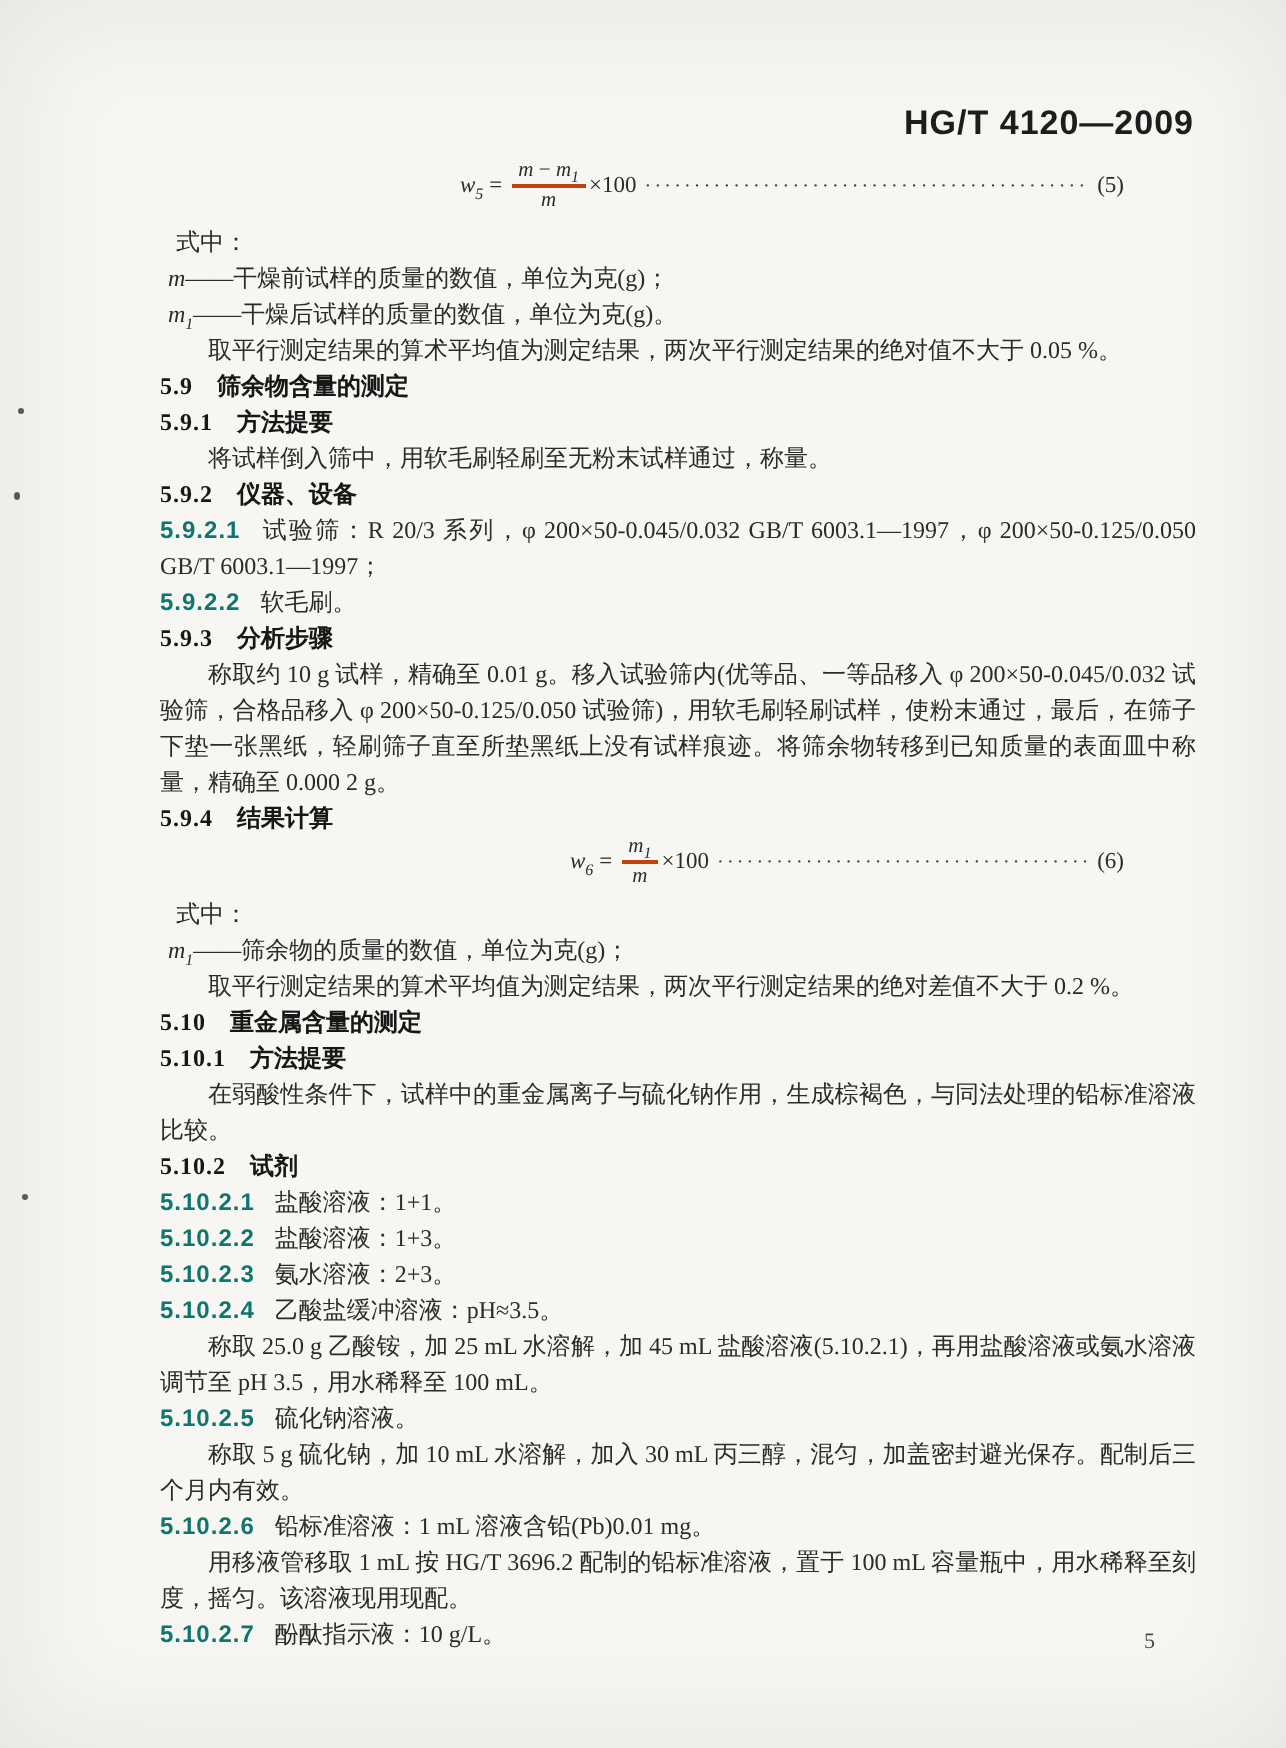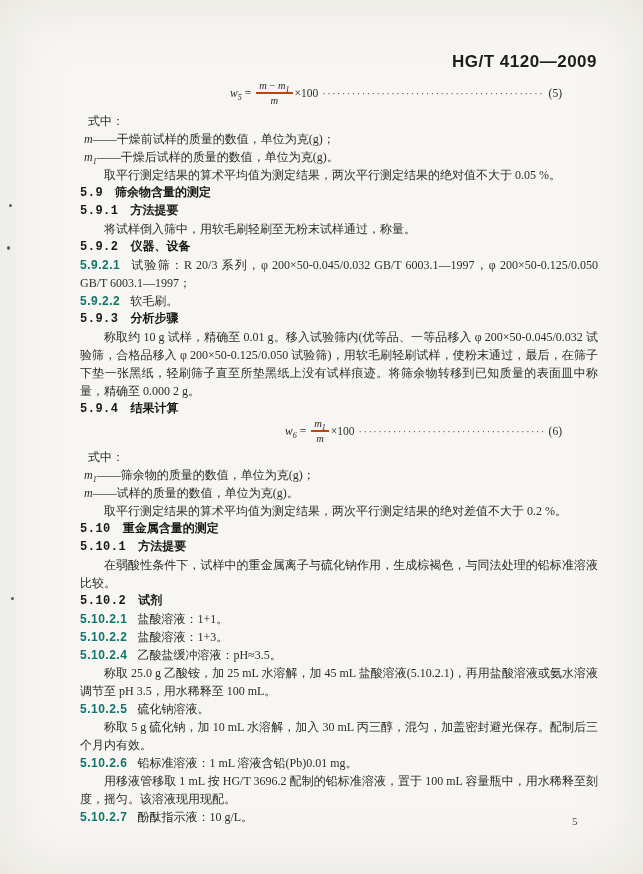--- a/index.html
+++ b/index.html
@@ -13,21 +13,21 @@
   .header{
     position:absolute;top:52px;right:46px;
     font-family:"Liberation Sans","DejaVu Sans",sans-serif;
     font-weight:bold;font-size:17px;letter-spacing:.5px;color:#1d1d1d;
   }
   .content{
     position:absolute;left:80px;top:78px;width:518px;
     font-size:12px;line-height:18px;
   }
   .heading{
-    font-family:Liberation Mono, monospace;
+    font-family:Liberation Serif, serif;
     font-weight:bold;font-size:12px;color:#171717;
   }
   .heading .num{margin-right:12px;letter-spacing:.5px;}
   .clause{text-align:justify;}
   .clause .num{
     font-family:"Liberation Sans","DejaVu Sans",sans-serif;
     font-weight:bold;color:#0f766e;margin-right:10px;letter-spacing:.5px;
   }
   .para{text-indent:2em;text-align:justify;}
   .plain{padding-left:8px;}
@@ -99,28 +99,28 @@
         <span class="frac">
           <span class="fnum"><i class="var">m<sub>1</sub></i></span>
           <span class="fden"><i class="var">m</i></span>
         </span>
         <span class="ftail">×100</span>
         <span class="dots">··························································································</span>
         <span class="eqno">(6)</span>
       </div>
       <div class="plain">式中：</div>
       <div class="def"><i class="var">m<sub>1</sub></i><span class="seg">——筛余物的质量的数值，单位为克(g)；</span></div>
-      <div class="def"><i class="var">m</i><span class="seg">——试样的质量的数值，单位为克(g)。</span></div>
       <div class="para">取平行测定结果的算术平均值为测定结果，两次平行测定结果的绝对差值不大于 0.2 %。</div>
       <div class="line heading"><span class="num">5.10</span><span class="txt">重金属含量的测定</span></div>
       <div class="line heading"><span class="num">5.10.1</span><span class="txt">方法提要</span></div>
       <div class="para">在弱酸性条件下，试样中的重金属离子与硫化钠作用，生成棕褐色，与同法处理的铅标准溶液比较。</div>
       <div class="line heading"><span class="num">5.10.2</span><span class="txt">试剂</span></div>
       <div class="line clause"><span class="num">5.10.2.1</span><span class="txt">盐酸溶液：1+1。</span></div>
       <div class="line clause"><span class="num">5.10.2.2</span><span class="txt">盐酸溶液：1+3。</span></div>
+      <div class="line clause"><span class="num">5.10.2.3</span><span class="txt">氨水溶液：2+3。</span></div>
       <div class="line clause"><span class="num">5.10.2.4</span><span class="txt">乙酸盐缓冲溶液：pH≈3.5。</span></div>
       <div class="para">称取 25.0 g 乙酸铵，加 25 mL 水溶解，加 45 mL 盐酸溶液(5.10.2.1)，再用盐酸溶液或氨水溶液调节至 pH 3.5，用水稀释至 100 mL。</div>
       <div class="line clause"><span class="num">5.10.2.5</span><span class="txt">硫化钠溶液。</span></div>
       <div class="para">称取 5 g 硫化钠，加 10 mL 水溶解，加入 30 mL 丙三醇，混匀，加盖密封避光保存。配制后三个月内有效。</div>
       <div class="line clause"><span class="num">5.10.2.6</span><span class="txt">铅标准溶液：1 mL 溶液含铅(Pb)0.01 mg。</span></div>
       <div class="para">用移液管移取 1 mL 按 HG/T 3696.2 配制的铅标准溶液，置于 100 mL 容量瓶中，用水稀释至刻度，摇匀。该溶液现用现配。</div>
       <div class="line clause"><span class="num">5.10.2.7</span><span class="txt">酚酞指示液：10 g/L。</span></div>
     </div>
   <div class="page-number">5</div>
   <div class="speck s1"></div>

